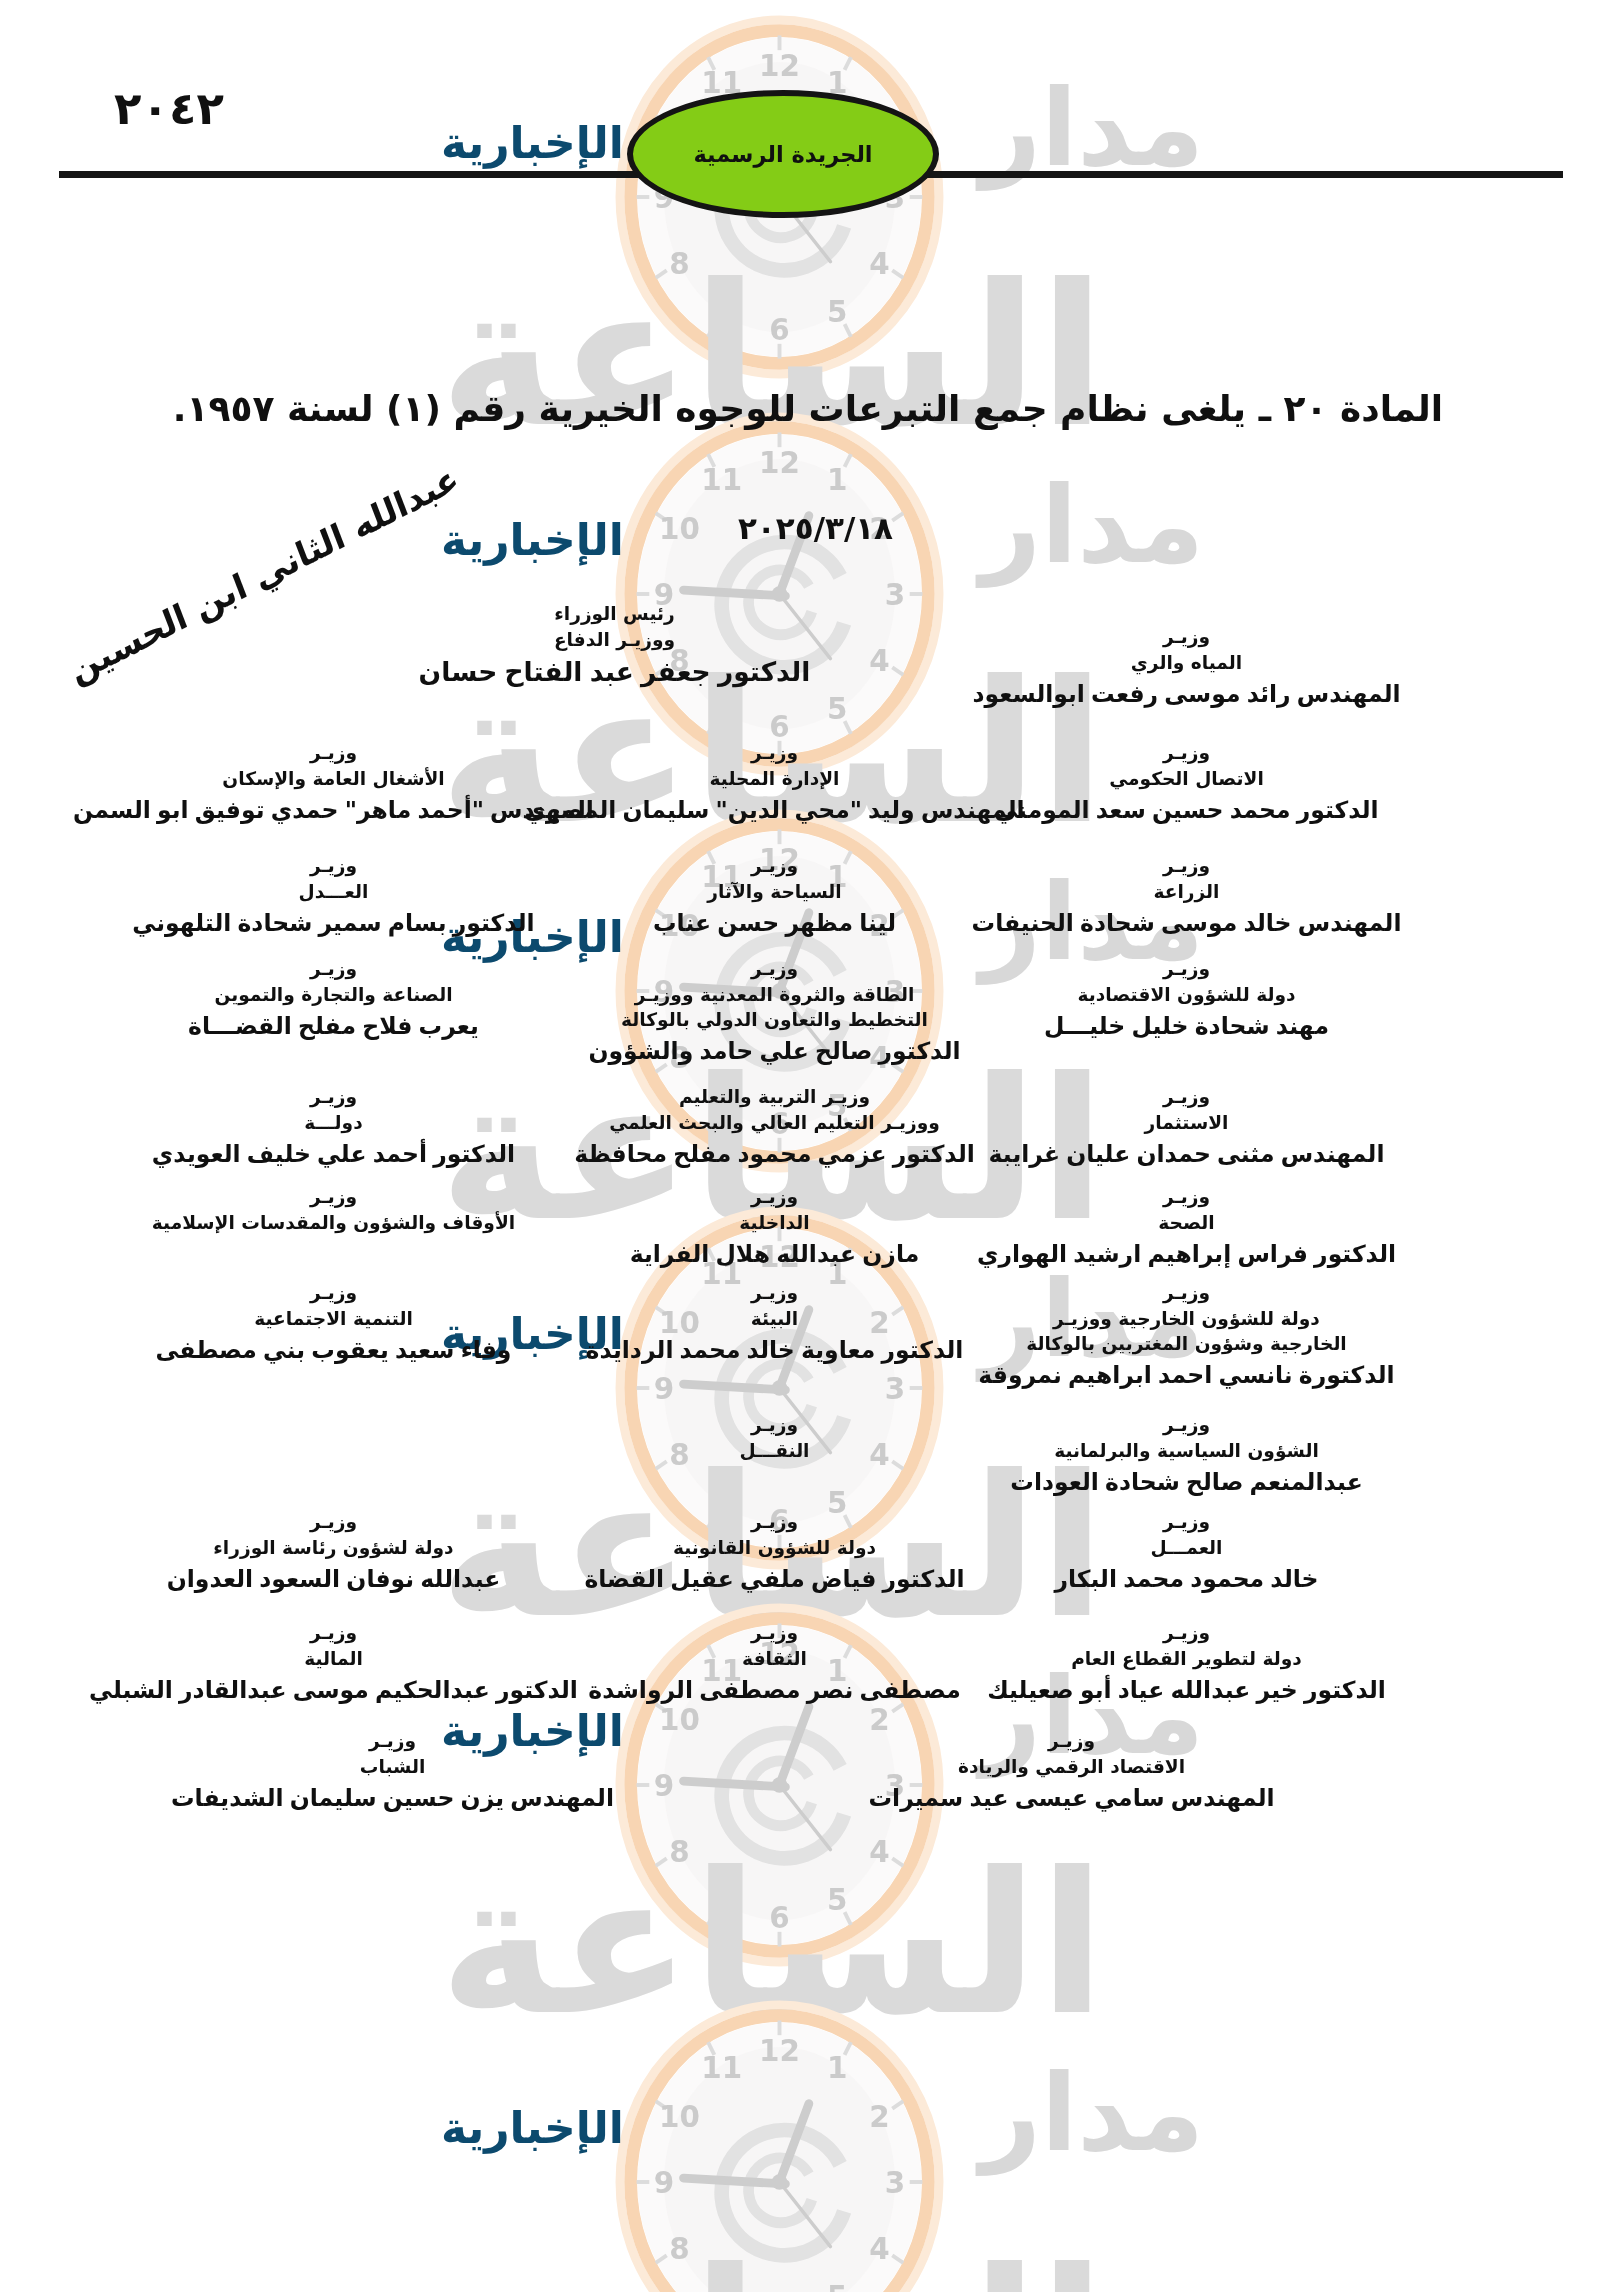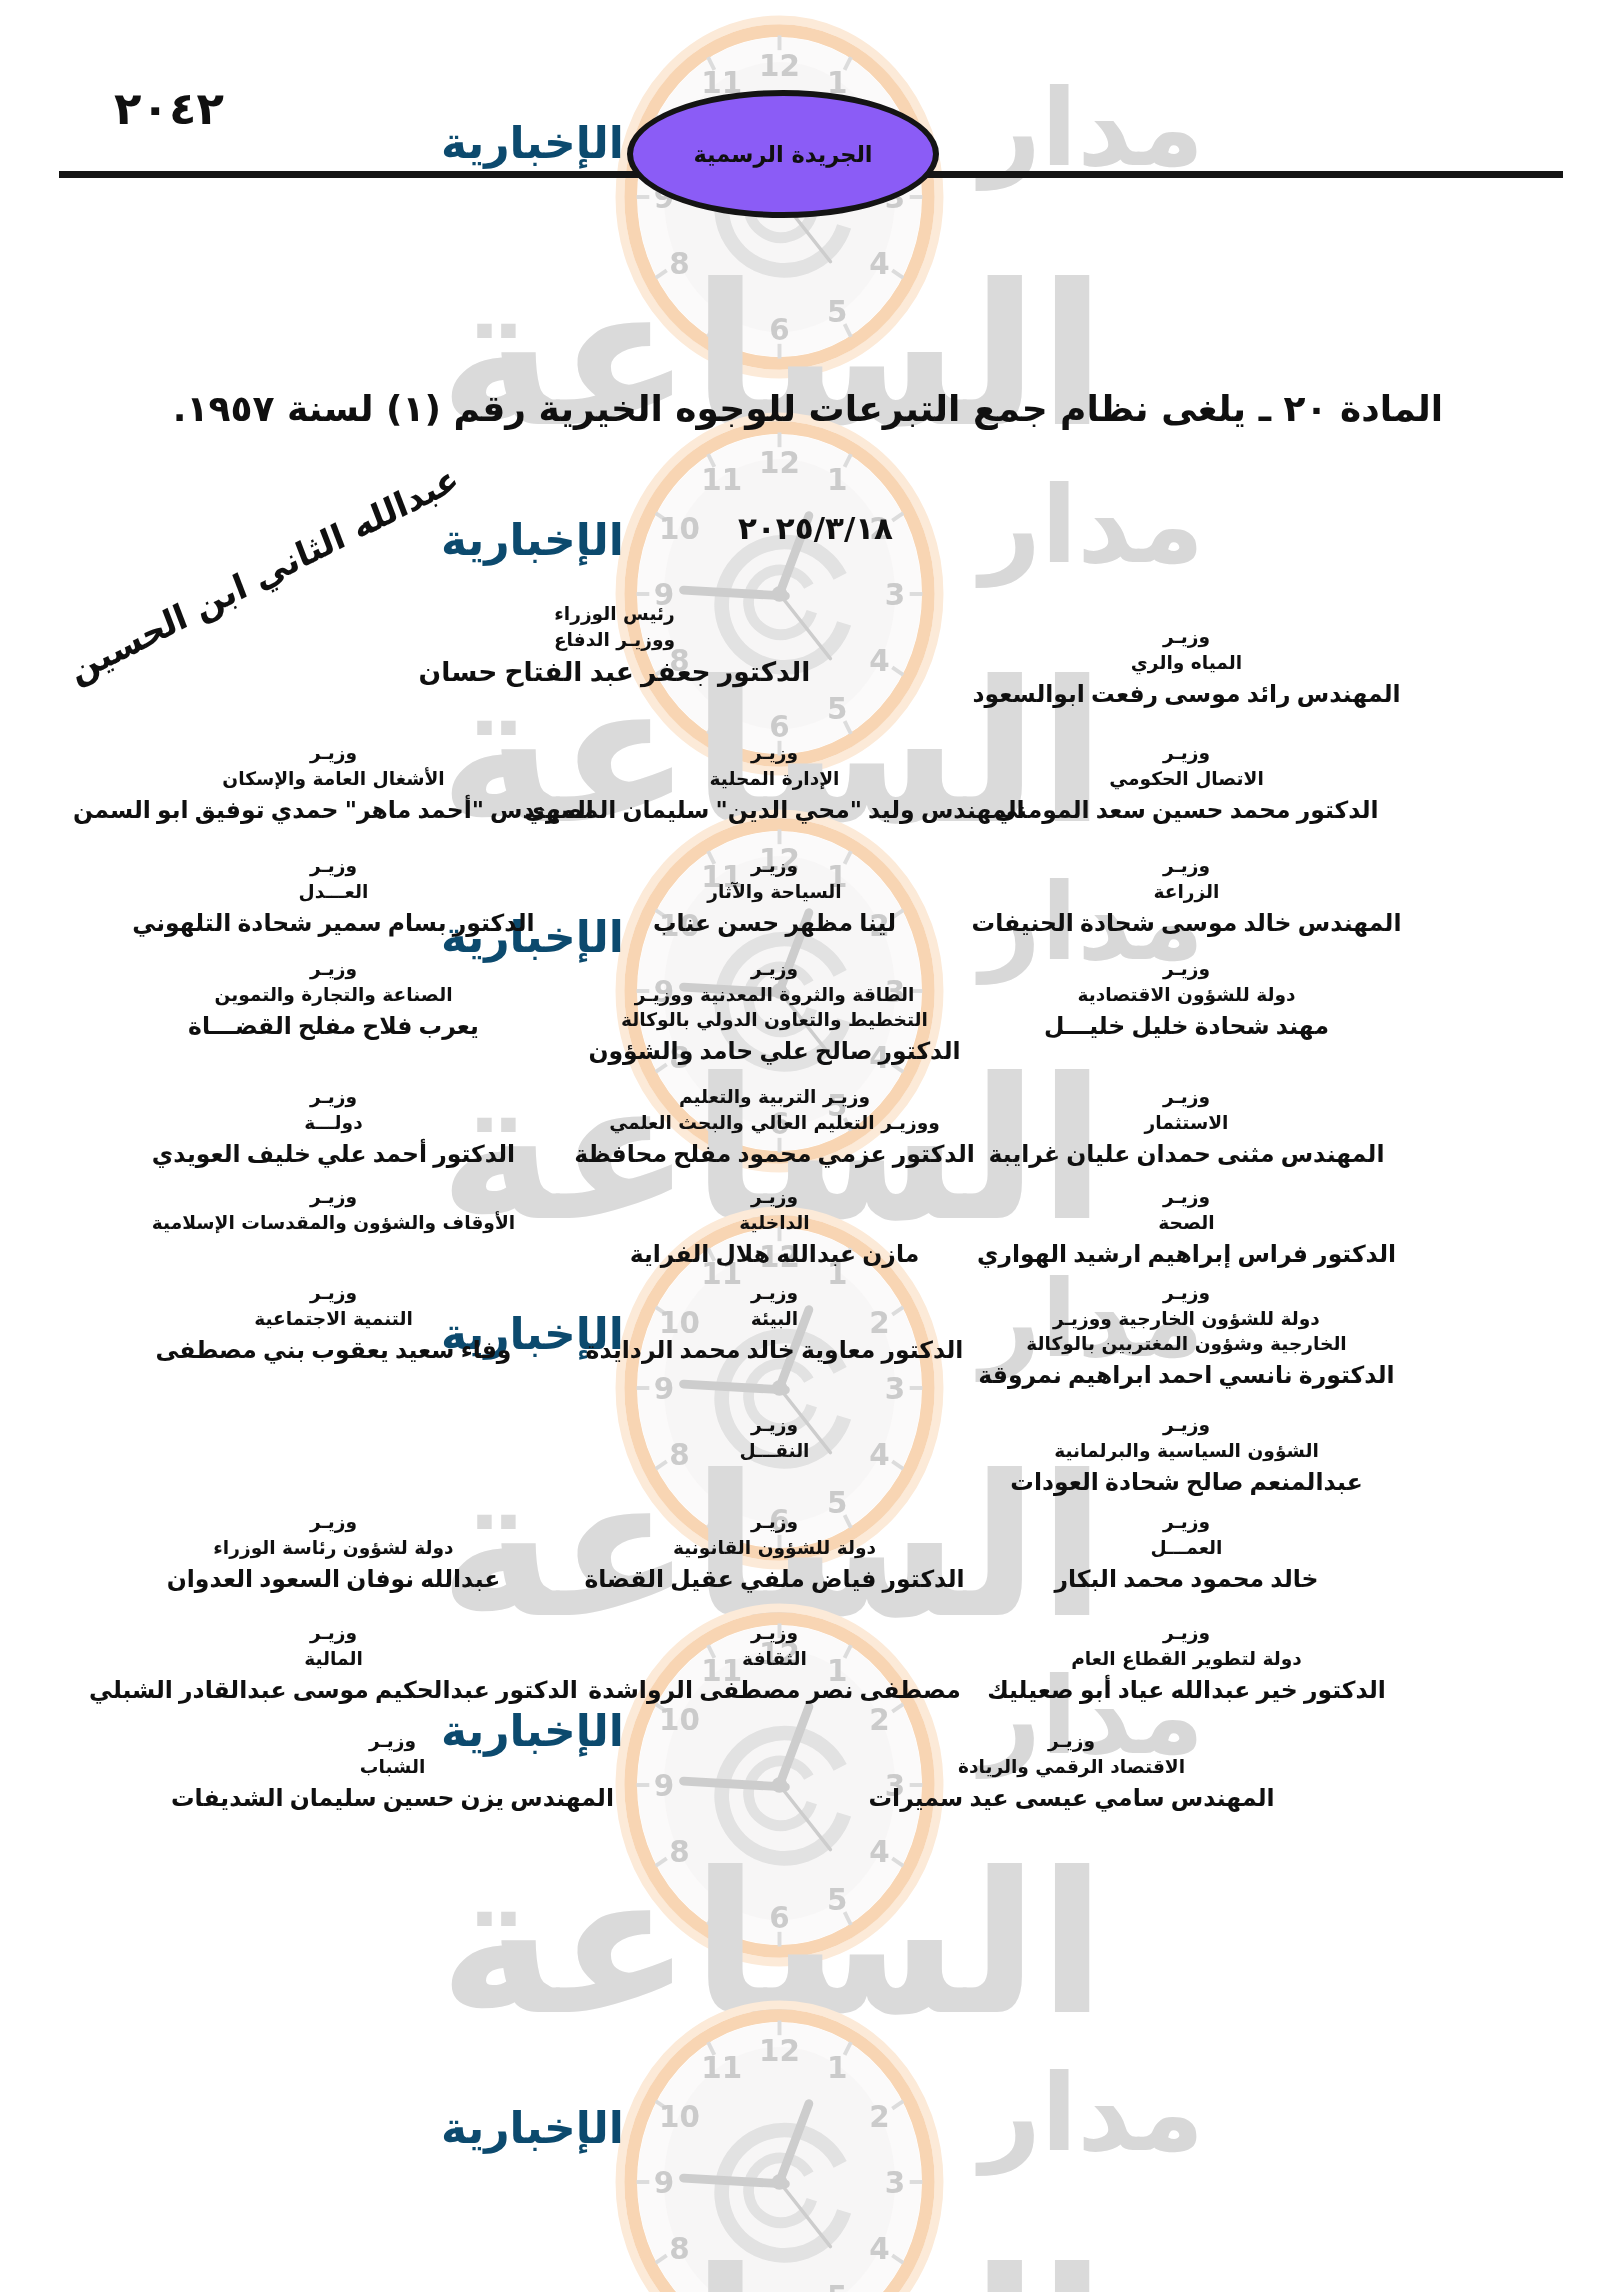--- a/index.html
+++ b/index.html
@@ -15,21 +15,21 @@
   .wm-word{position:absolute;line-height:1;white-space:nowrap;font-weight:bold;}
   .wm-madar{left:980px;top:71px;font-size:106px;color:#d8d8d8;}
   .wm-ikhbariya{left:441px;top:116px;font-size:44px;color:#0c4a6e;letter-spacing:1px;}
   .wm-saa{left:439px;top:253px;font-size:196px;color:#dadada;text-align:center;}
   
   .content{position:absolute;inset:0;z-index:1;}
   .page-num{position:absolute;left:114px;top:82px;font-size:45px;letter-spacing:8.8px;}
   .rule{position:absolute;left:59px;top:171px;width:1504px;height:6.9px;background:#151515;z-index:1;}
   .badge{
     position:absolute;left:627px;top:90px;width:300px;height:116px;z-index:2;
-    background:#8b5cf6;border:6.9px solid #141414;border-radius:50%;
+    background:#84cc16;border:6.9px solid #141414;border-radius:50%;
     display:flex;align-items:center;justify-content:center;font-size:22.5px;
   }
   
   .article-line{position:absolute;left:127px;top:388px;width:1362px;text-align:center;font-size:36px;}
   .date-line{position:absolute;left:600px;top:510px;width:431px;text-align:center;font-size:31px;letter-spacing:5.9px;}
   .royal-sig{position:absolute;left:86px;top:459px;width:392px;height:225px;}
   .royal-sig span{
     display:block;margin-top:86px;text-align:center;white-space:nowrap;
     font-size:34px;transform:rotate(-27deg) skewX(-6deg);transform-origin:center;
   }

